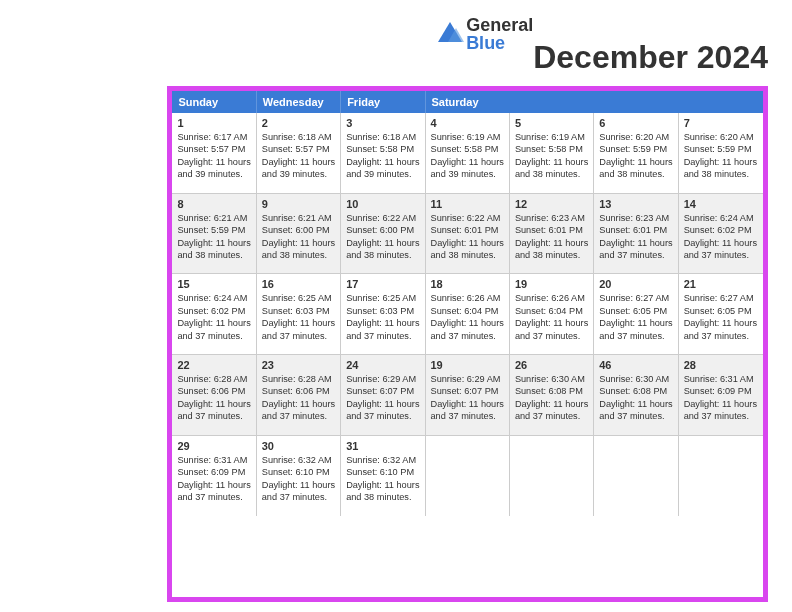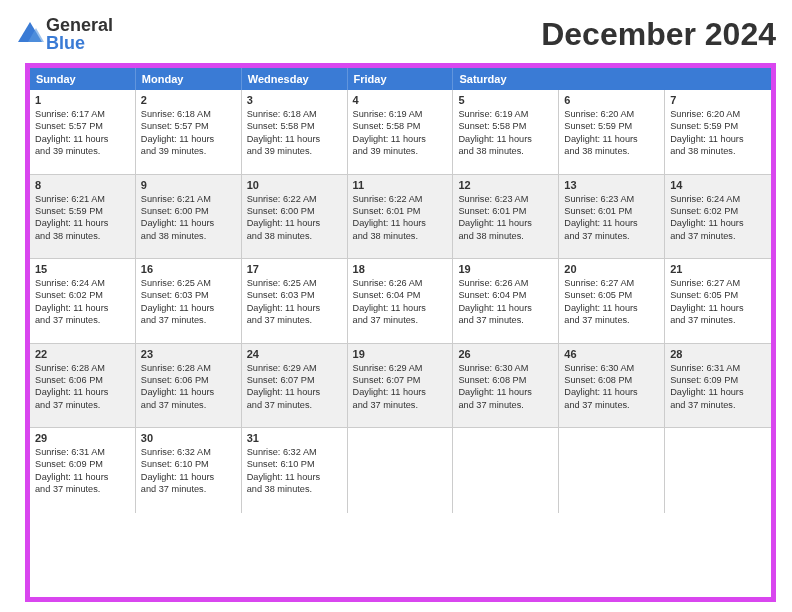--- a/index.html
+++ b/index.html
@@ -6,23 +6,24 @@
     body {
       font-family: Arial, sans-serif;
       background: #fff;
       width: 792px;
       height: 612px;
       overflow: hidden;
     }
     .page {
       width: 792px;
       height: 612px;
-      padding: 16px 16px 10px 16px;
+      padding: 16px 24px 10px 16px;
       display: flex;
       flex-direction: column;
+      align-items: flex-end;
     }
     .header {
       display: flex;
       justify-content: space-between;
       align-items: flex-start;
       margin-bottom: 10px;
     }
     .logo {
       display: flex;
       align-items: center;
@@ -42,20 +43,21 @@
       font-weight: bold;
       color: #3a7bd5;
     }
     .logo-icon {
       width: 28px;
       height: 28px;
       margin-right: 2px;
     }
     .title-section {
       text-align: right;
+      margin-top: 23px;
     }
     .title-month {
       font-size: 32px;
       font-weight: bold;
       color: #333;
     }
     .title-location {
       font-size: 14px;
       color: #555;
     }
@@ -127,21 +129,20 @@
       </div>
     </div>
     <div class="title-section">
       <div class="title-month">December 2024</div>
     </div>
   </div>
 
   <div class="calendar">
     <div class="cal-header">
       <div class="cal-header-cell">Sunday</div>
-      <div class="cal-header-cell">Monday</div>
       <div class="cal-header-cell">Wednesday</div>
       <div class="cal-header-cell">Friday</div>
       <div class="cal-header-cell">Saturday</div>
     </div>
     <div class="cal-body" id="cal-body">
     <div class="cal-row">
           <div class="cal-cell">
             <span class="day-num">1</span>
             <div class="cell-text">Sunrise: 6:17 AM<br>Sunset: 5:57 PM<br>Daylight: 11 hours<br>and 39 minutes.</div>
           </div>

